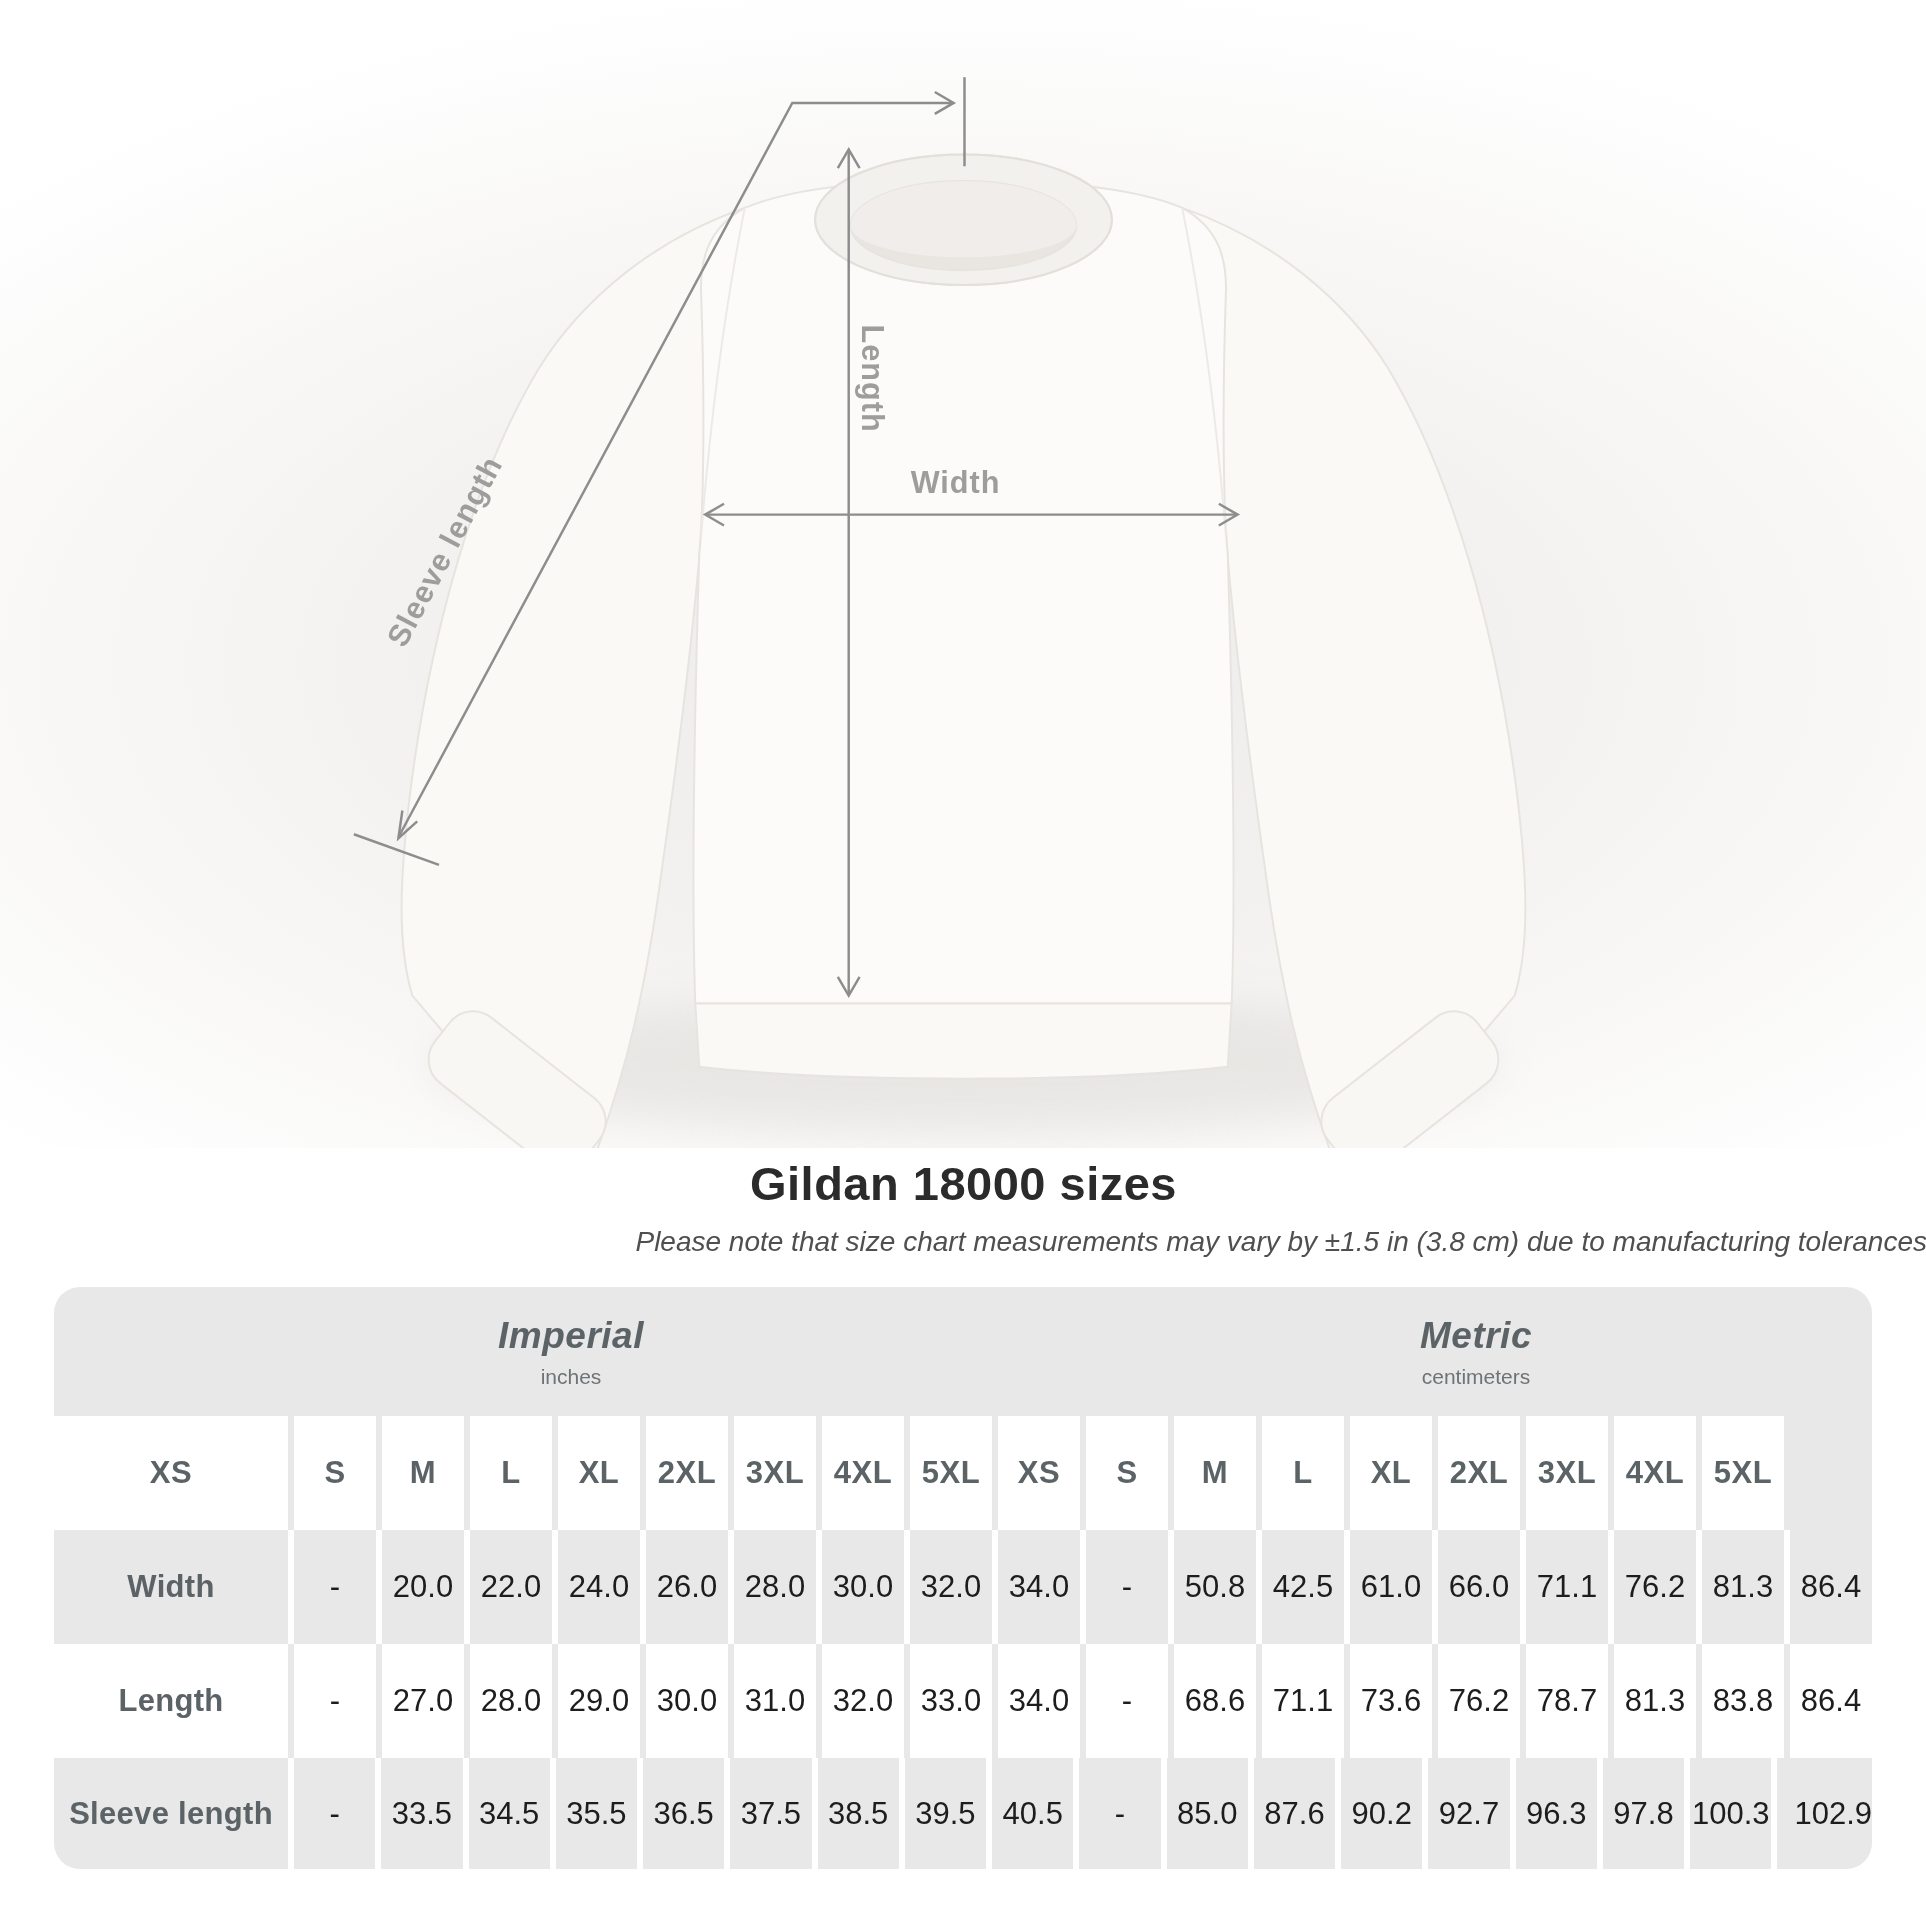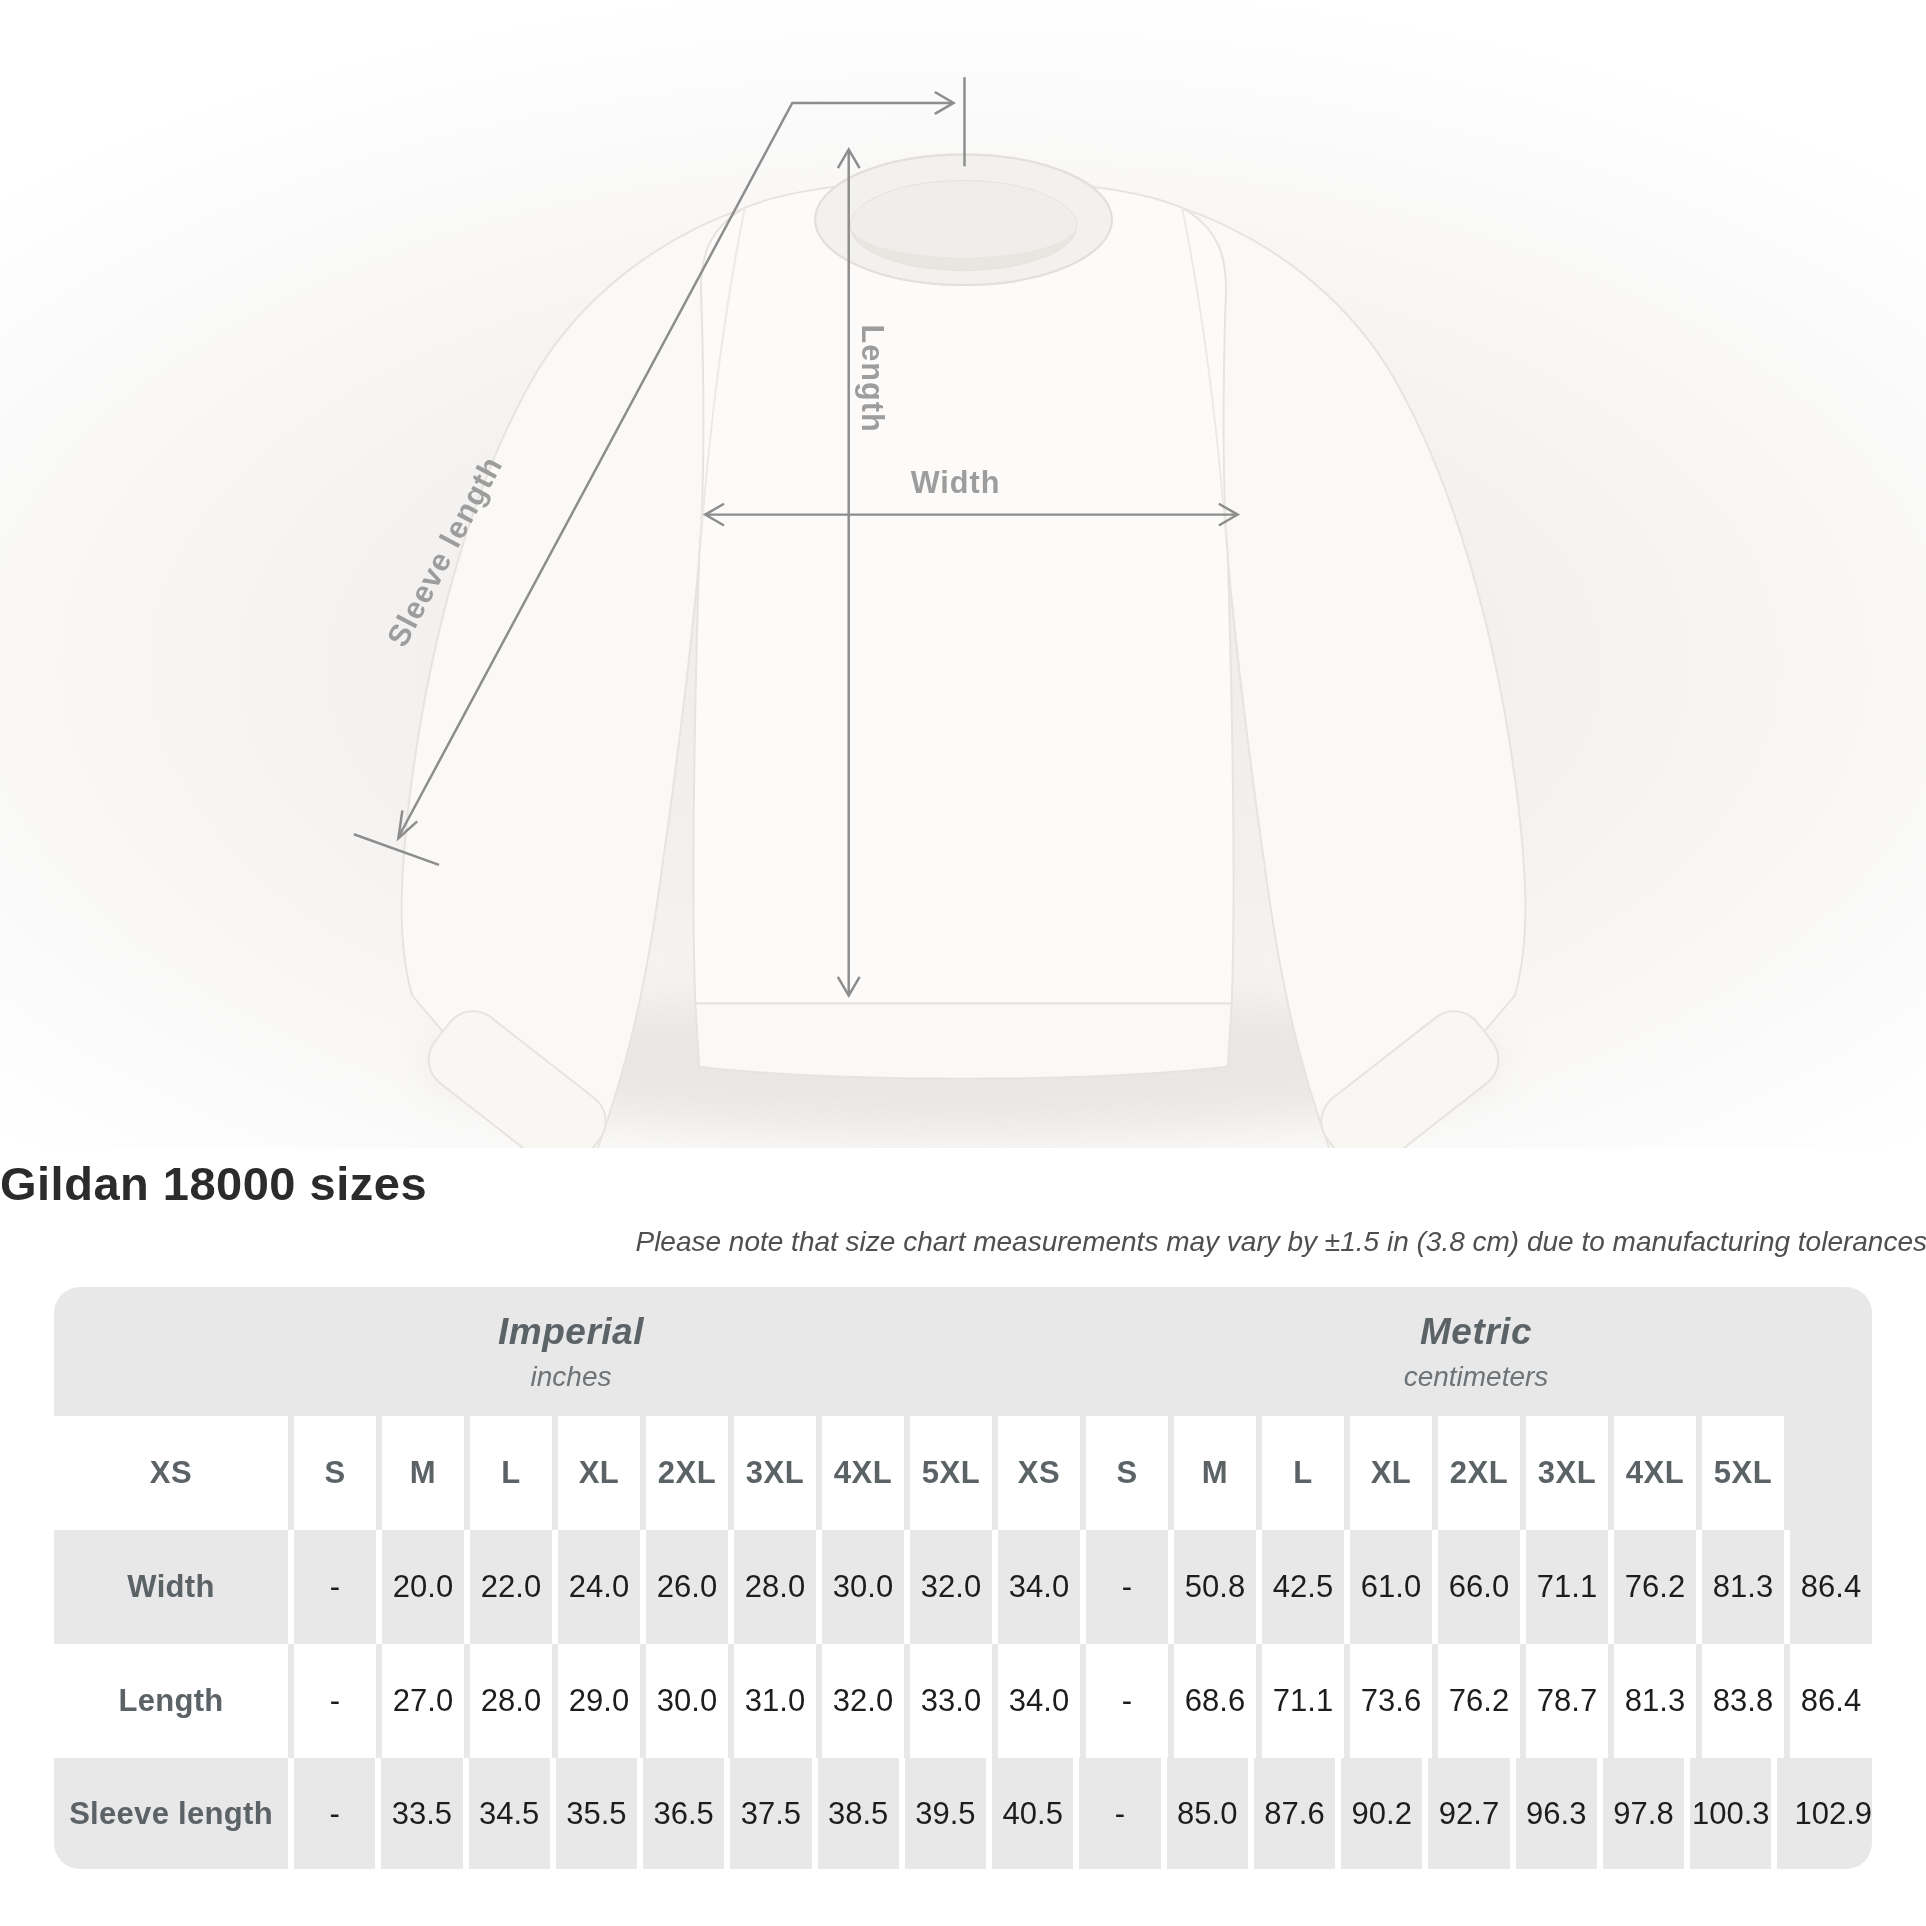--- a/index.html
+++ b/index.html
@@ -10,38 +10,38 @@
   
   .photo-area{
     position:absolute;left:0;top:0;width:1927px;height:1148px;
     background:radial-gradient(ellipse 72% 62% at 50% 58%,
       #edecea 0%, #f2f1ef 38%, #f9f8f7 68%, #ffffff 96%);
   }
   .photo-area svg{position:absolute;left:0;top:0;}
   .dim-label{fill:#9d9d9d;font-weight:bold;font-size:31px;letter-spacing:1px;}
   
   .title{
-    position:absolute;left:0;top:1156px;width:100%;
+    position:absolute;left:0;top:1156px;width:100%;text-align:center;
     font-size:47px;font-weight:bold;color:#2b2b2b;letter-spacing:0.5px;
   }
   .subtitle{
     position:absolute;left:0;top:1226px;width:100%;text-align:right;
     font-size:28px;font-style:italic;color:#4f4f4f;
   }
   
   .size-table{position:absolute;left:54px;top:1287px;width:1818px;}
   .band{
     display:grid;grid-template-columns:234px repeat(18,1fr);
     background:#e9e8e8;border-radius:26px 26px 0 0;height:129px;
   }
   .band-cell{display:flex;flex-direction:column;align-items:center;justify-content:center;gap:8px;}
   .band-imperial{grid-column:1/11;margin-left:8px;}
   .band-metric{grid-column:11/20;}
   .band-name{font-size:37px;font-weight:bold;font-style:italic;color:#5c6367;letter-spacing:0.5px;}
-  .band-unit{font-size:28px;font-style:italic;color:#6d7376;}
+  .band-unit{font-size:21px;color:#6d7376;}
   .trow{display:grid;grid-template-columns:234px repeat(18,1fr);column-gap:6px;}
   .trow .cell{display:flex;align-items:center;justify-content:center;}
   .row-white{background:#e9e8e8;}
   .row-white .cell{background:#ffffff;}
   .row-gray{background:#ffffff;}
   .row-gray .cell{background:#e9e8e8;}
   .row-size{height:114px;}
   .row-data{height:114px;}
   .row-last{height:111px;}
   .row-last .cell:first-child{border-bottom-left-radius:26px;}

